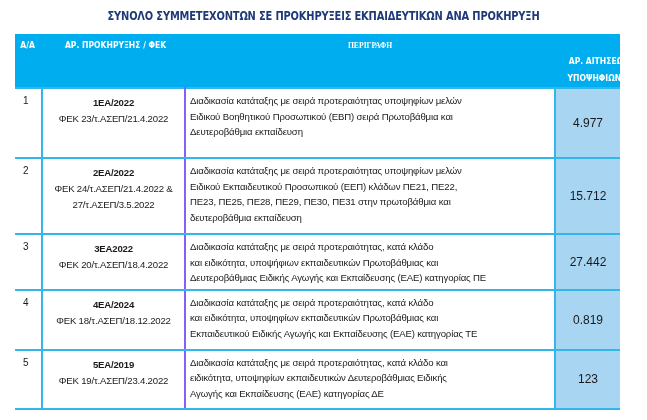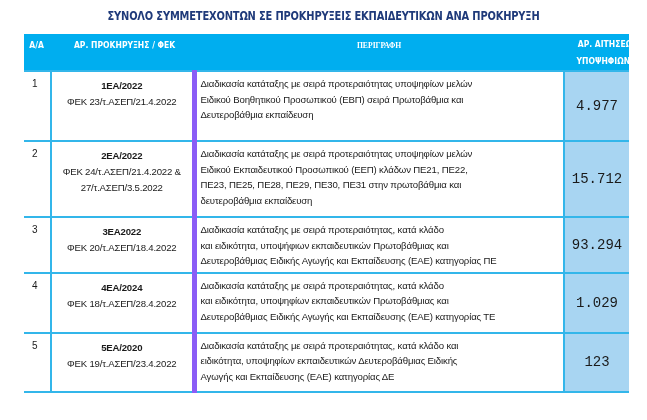--- a/index.html
+++ b/index.html
@@ -1,37 +1,37 @@
 <!DOCTYPE html>
 <html><head>
   <meta charset="utf-8">
   <style>
     html, body { margin: 0; padding: 0; background: #ffffff; }
     body { width: 647px; height: 420px; position: relative; overflow: hidden;
            font-family: "Liberation Sans", "DejaVu Sans", sans-serif; color: #1a1a1a; }
     .title { position: absolute; left: 0; top: 9px; width: 647px; text-align: center;
              font-family: "DejaVu Sans", sans-serif; font-weight: bold; font-size: 11.5px;
              letter-spacing: -0.2px; color: #1f3a7a; transform: scaleX(0.86); transform-origin: center; white-space: nowrap; }
-    table { position: absolute; left: 24px; top: 34px; width: 605px; border-collapse: collapse;
+    table { position: absolute; left: 15px; top: 34px; width: 605px; border-collapse: collapse;
             table-layout: fixed; font-size: 10px; }
     col.c1 { width: 27px; } col.c2 { width: 143px; } col.c3 { width: 370px; } col.c4 { width: 65px; }
     thead th { background: #00aeef; color: #ffffff; font-family: "DejaVu Sans", sans-serif; font-weight: bold;
                font-size: 9px; height: 36px; padding: 0 3px; vertical-align: top; padding-top: 6px; box-sizing: border-box; white-space: nowrap; }
     thead th span.cond { display: inline-block; transform: scaleX(0.85); }
     th.h1 { text-align: left; padding-left: 4px; }
     th.h2 { text-align: center; padding-left: 8px; }
     th.h3 { text-align: center; font-family: Liberation Serif, serif; }
-    th.h4 { text-align: right; line-height: 17px; padding-top: 2px; padding-right: 0; }
+    th.h4 { text-align: right; line-height: 17px; padding-top: 19px; padding-right: 0; }
     th.h4 span.cond { transform-origin: right; }
     tbody td { border-top: 2px solid #33b6ea; border-bottom: 2px solid #33b6ea; vertical-align: middle; box-sizing: border-box; }
     td.c-no { text-align: left; padding-left: 8px; vertical-align: top; padding-top: 6px; border-right: 2px solid #33b6ea; font-size: 10px; }
-    td.c-code { text-align: center; vertical-align: top; padding-top: 6px; border-right: 5px solid #8b5cf6; line-height: 16px; font-size: 9.6px; letter-spacing: -0.2px; }
+    td.c-code { text-align: center; vertical-align: top; padding-top: 6px; border-right: 2px solid #8b5cf6; line-height: 16px; font-size: 9.6px; letter-spacing: -0.2px; }
     td.c-code .code { font-weight: bold; }
     td.c-desc { padding: 4px 4px 3px 4px; line-height: 15.5px; vertical-align: top; border-right: 2px solid #33b6ea; font-size: 9.6px; letter-spacing: -0.15px; }
-    td.c-val { background: #a8d5f2; text-align: center; font-size: 14px; font-family: Liberation Mono, monospace; }
+    td.c-val { background: #a8d5f2; text-align: center; font-size: 12px; }
     tr.r1 { height: 70px; } tr.r2 { height: 76px; } tr.r3 { height: 48px; } tr.r4 { height: 60px; } tr.r5 { height: 59px; }
     tr.total td { background: #a8d5f2; height: 22px; vertical-align: middle; padding-top: 0; }
     tr.total td.c-code { font-size: 10px; }
     tr.total td.c-val { text-align: center; }
   </style>
 </head>
 <body>
 
 <div class="title">ΣΥΝΟΛΟ ΣΥΜΜΕΤΕΧΟΝΤΩΝ ΣΕ ΠΡΟΚΗΡΥΞΕΙΣ ΕΚΠΑΙΔΕΥΤΙΚΩΝ ΑΝΑ ΠΡΟΚΗΡΥΞΗ</div>
 
@@ -83,39 +83,39 @@
     <td class="c-no">3</td>
     <td class="c-code">
           <div class="code">3ΕΑ2022</div>
           <div>ΦΕΚ 20/τ.ΑΣΕΠ/18.4.2022</div>
         </td>
     <td class="c-desc">
           <div>Διαδικασία κατάταξης με σειρά προτεραιότητας, κατά κλάδο</div>
           <div>και ειδικότητα, υποψήφιων εκπαιδευτικών Πρωτοβάθμιας και</div>
           <div>Δευτεροβάθμιας Ειδικής Αγωγής και Εκπαίδευσης (ΕΑΕ) κατηγορίας ΠΕ</div>
         </td>
-    <td class="c-val">93.294</td>
+    <td class="c-val">27.442</td>
   </tr>
       <tr class="r4">
     <td class="c-no">4</td>
     <td class="c-code">
           <div class="code">4ΕΑ/2024</div>
-          <div>ΦΕΚ 18/τ.ΑΣΕΠ/28.4.2022</div>
+          <div>ΦΕΚ 18/τ.ΑΣΕΠ/18.12.2022</div>
         </td>
     <td class="c-desc">
           <div>Διαδικασία κατάταξης με σειρά προτεραιότητας, κατά κλάδο</div>
           <div>και ειδικότητα, υποψηφίων εκπαιδευτικών Πρωτοβάθμιας και</div>
-          <div>Δευτεροβάθμιας Ειδικής Αγωγής και Εκπαίδευσης (ΕΑΕ) κατηγορίας ΤΕ</div>
+          <div>Εκπαιδευτικού Ειδικής Αγωγής και Εκπαίδευσης (ΕΑΕ) κατηγορίας ΤΕ</div>
         </td>
-    <td class="c-val">1.029</td>
+    <td class="c-val">0.819</td>
   </tr>
       <tr class="r5">
     <td class="c-no">5</td>
     <td class="c-code">
-          <div class="code">5ΕΑ/2020</div>
+          <div class="code">5ΕΑ/2019</div>
           <div>ΦΕΚ 19/τ.ΑΣΕΠ/23.4.2022</div>
         </td>
     <td class="c-desc">
           <div>Διαδικασία κατάταξης με σειρά προτεραιότητας, κατά κλάδο και</div>
           <div>ειδικότητα, υποψηφίων εκπαιδευτικών Δευτεροβάθμιας Ειδικής</div>
           <div>Αγωγής και Εκπαίδευσης (ΕΑΕ) κατηγορίας ΔΕ</div>
         </td>
     <td class="c-val">123</td>
   </tr>
     </tbody>

